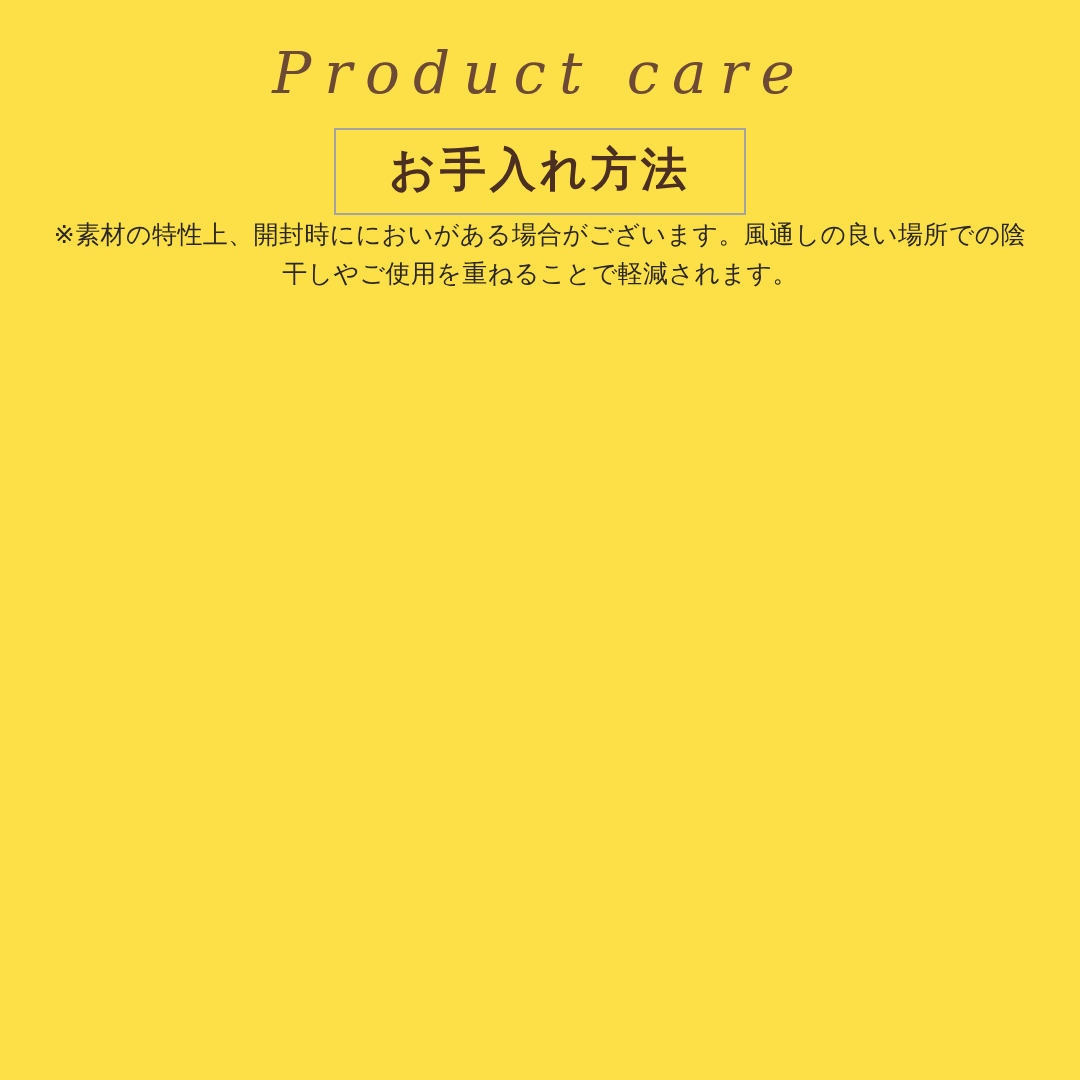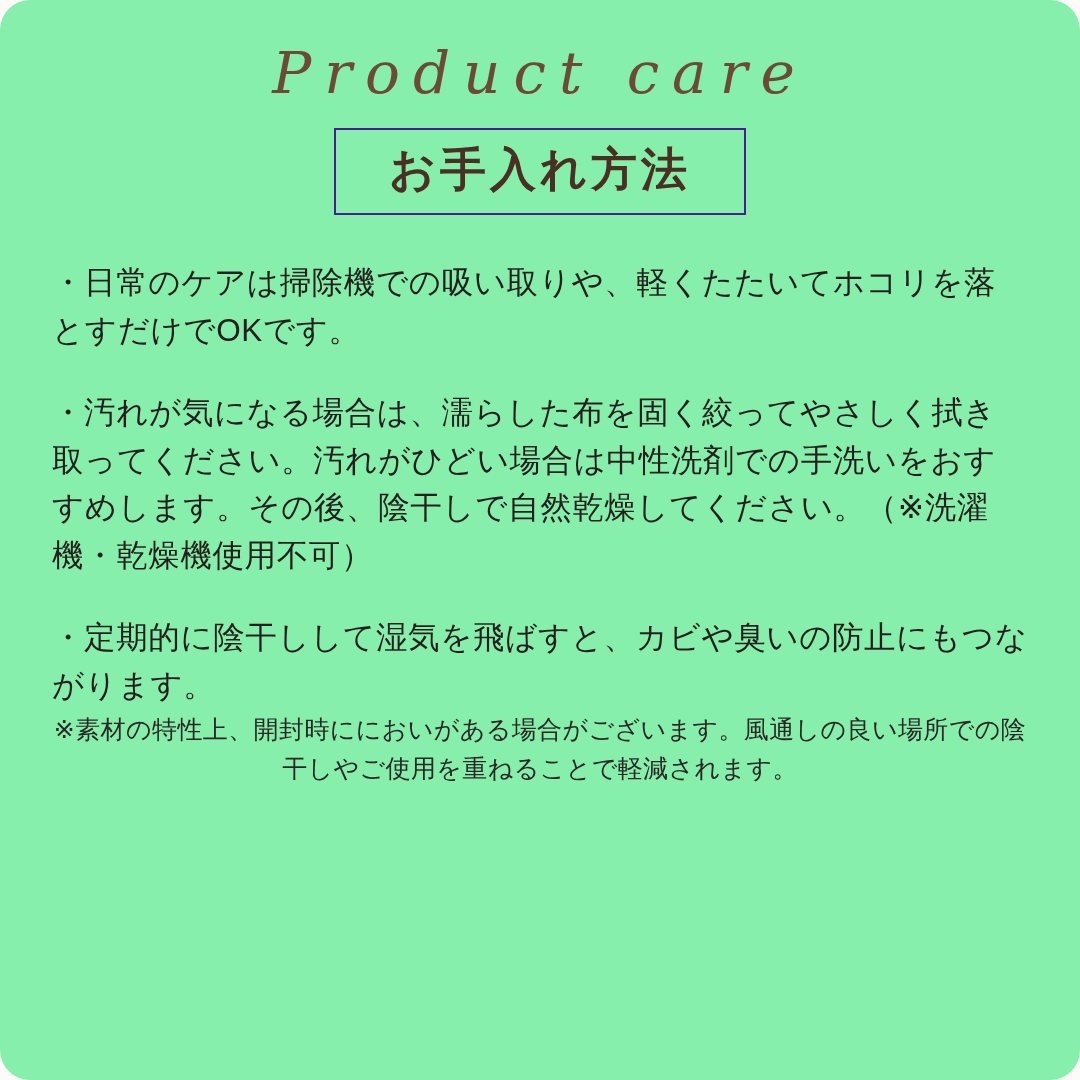--- a/index.html
+++ b/index.html
@@ -14,22 +14,21 @@
     color: #2e2a28;
     overflow: hidden;
   }
 
   .page {
     position: relative;
     width: 1080px;
     height: 1080px;
     box-sizing: border-box;
     padding: 0 52px;
-    background: #86efac;
-    border-radius: 30px;
+    background: #fde047;
   }
 
   
   .script-title {
     text-align: center;
     font-family: "DejaVu Serif", "Liberation Serif", serif;
     font-style: italic;
     font-weight: 400;
     font-size: 58px;
     letter-spacing: 13px;
@@ -38,21 +37,21 @@
     line-height: 1.1;
     white-space: nowrap;
   }
 
   .title-box-wrap {
     display: flex;
     justify-content: center;
     margin-top: 22px;
   }
   .title-box {
-    border: 2px solid #4c1d95;
+    border: 2px solid #a3a3a3;
     padding: 12px 34px 16px;
     min-width: 340px;
     text-align: center;
   }
   .title-box .jp-title {
     font-family: "DejaVu Serif", "Liberation Serif", serif;
     font-weight: 700;
     font-size: 46px;
     letter-spacing: 4px;
     color: #4a2f22;
@@ -92,23 +91,18 @@
 <div class="page">
 
   <div class="script-title">Product care</div>
 
   <div class="title-box-wrap">
     <div class="title-box">
       <div class="jp-title">お手入れ方法</div>
     </div>
   </div>
 
-  <div class="body-block">
-    <p class="para-main">・日常のケアは掃除機での吸い取りや、軽くたたいてホコリを落とすだけでOKです。</p>
-    <p class="para-main">・汚れが気になる場合は、濡らした布を固く絞ってやさしく拭き取ってください。汚れがひどい場合は中性洗剤での手洗いをおすすめします。その後、陰干しで自然乾燥してください。（※洗濯機・乾燥機使用不可）</p>
-    <p class="para-main">・定期的に陰干しして湿気を飛ばすと、カビや臭いの防止にもつながります。</p>
-  </div>
 
   <div class="notes-block">
     <p class="para-note">※素材の特性上、開封時ににおいがある場合がございます。風通しの良い場所での陰干しやご使用を重ねることで軽減されます。</p>
   </div>
 
 </div>
 
 </body></html>

